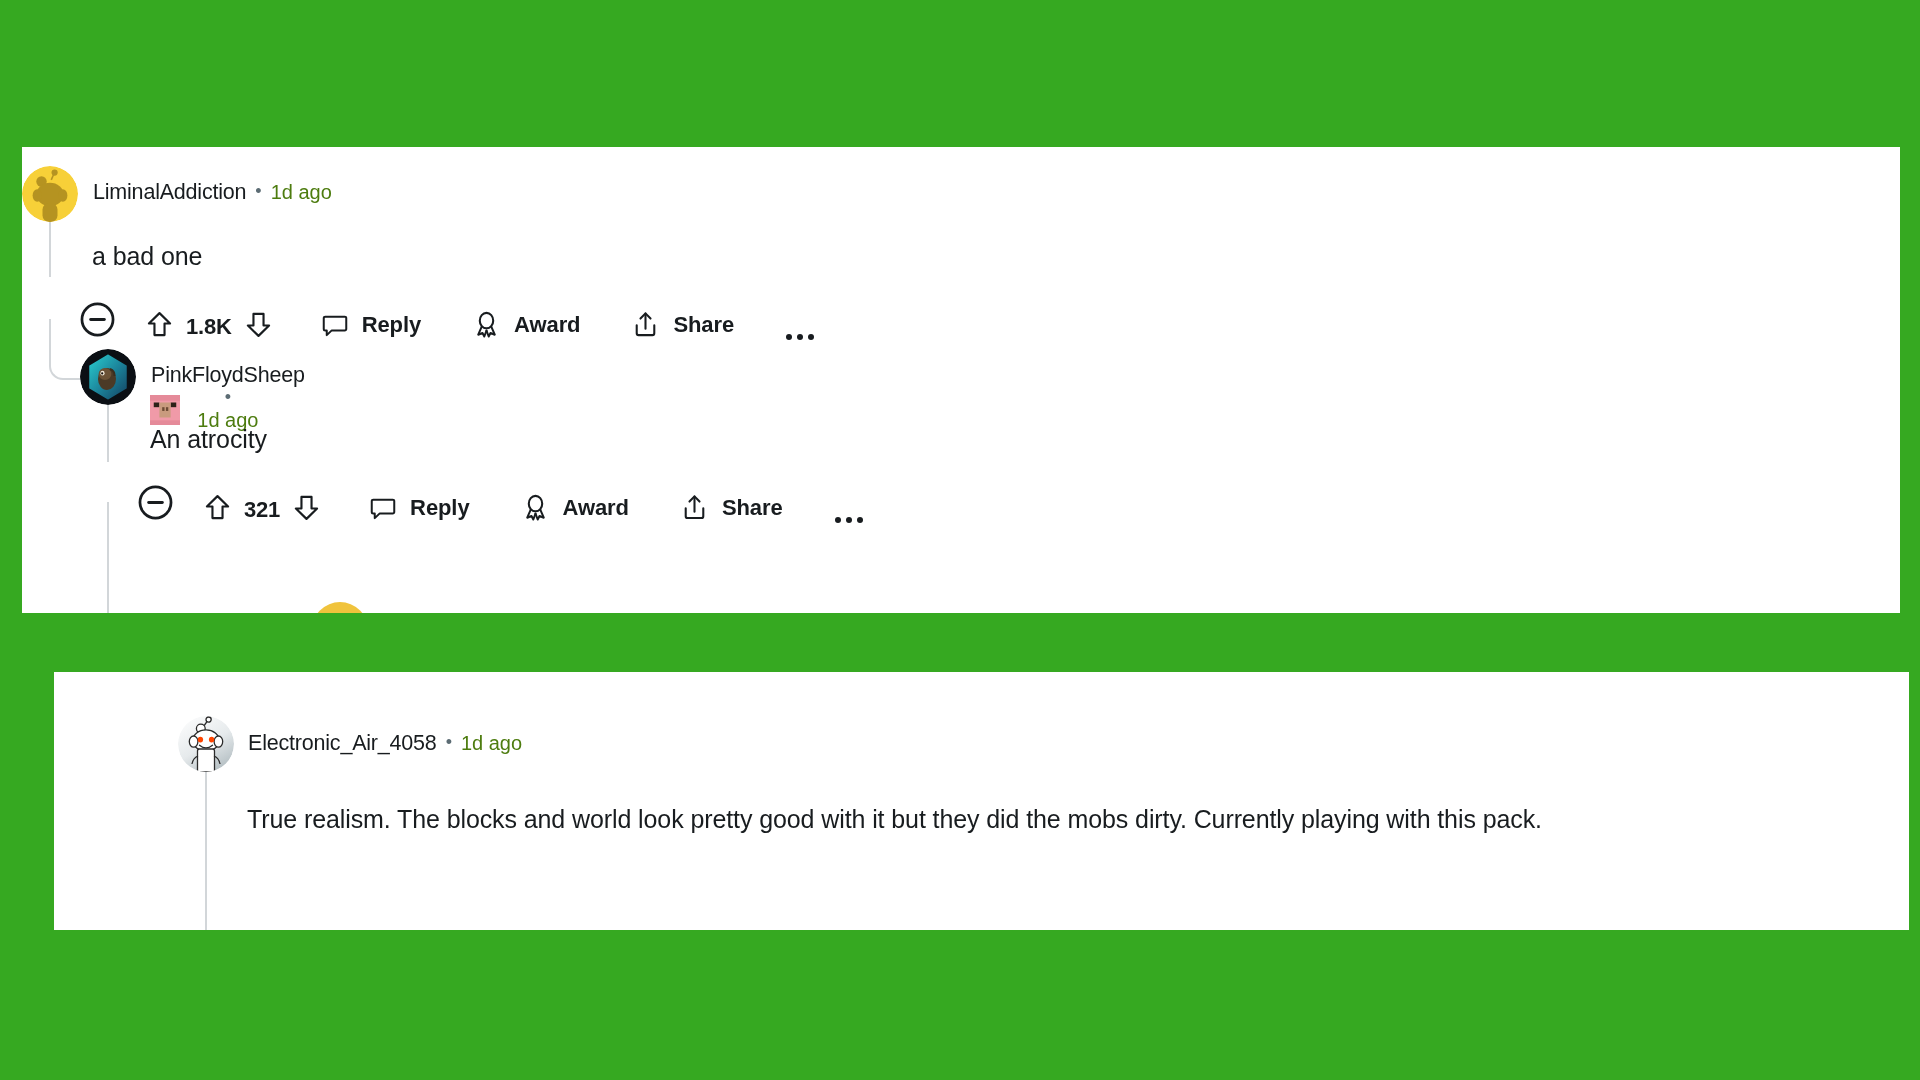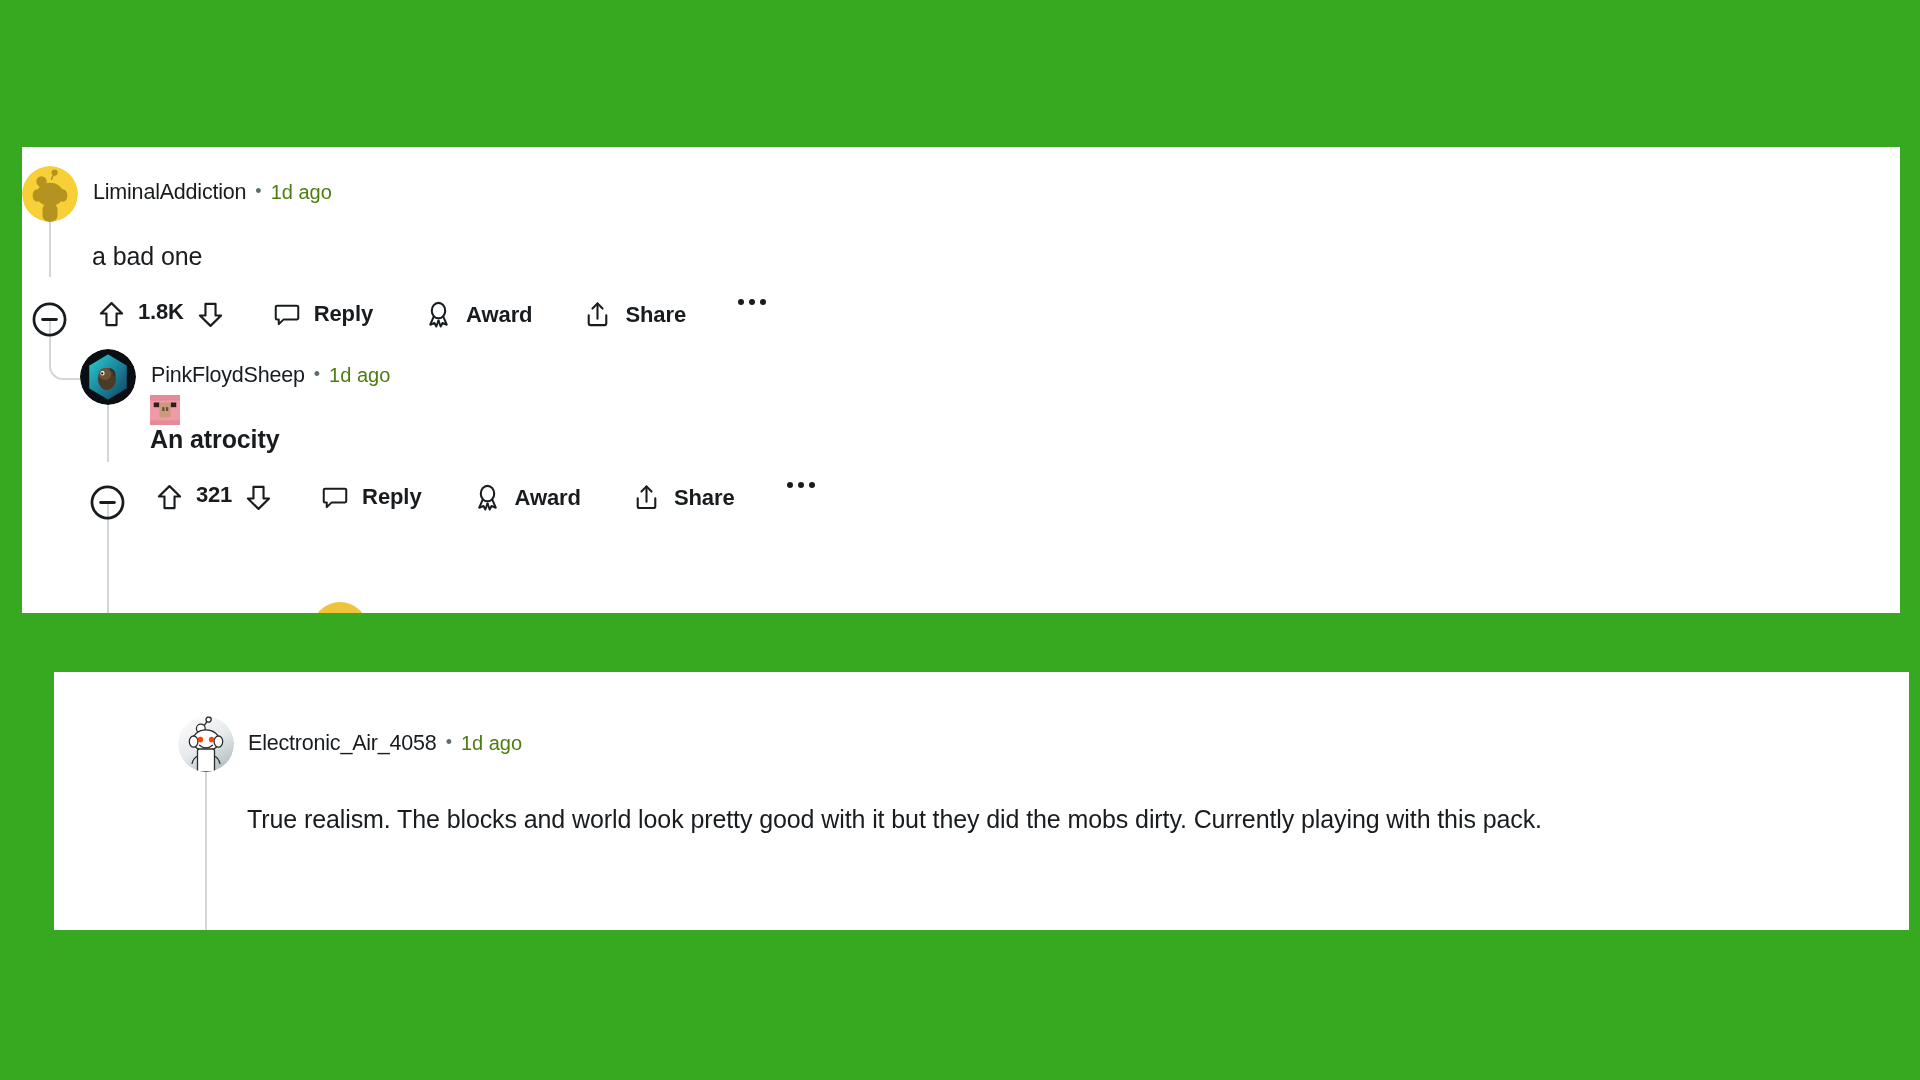--- a/index.html
+++ b/index.html
@@ -110,22 +110,23 @@
   .emoji-pig {
     position: absolute;
     width: 30px;
     height: 30px;
   }
 
   
   .actions {
     position: absolute;
     display: flex;
-    align-items: flex-start;
+    align-items: flex-end;
     white-space: nowrap;
+    padding-left: 48px;
   }
 
   .act {
     display: flex;
     align-items: center;
     color: #181c1f;
   }
 
   .act-label {
     font-size: 22px;
@@ -291,40 +292,40 @@
         <g>
           <ellipse cx="27" cy="30" rx="9" ry="11" fill="#4b3a26"></ellipse>
           <ellipse cx="25" cy="25" rx="6.4" ry="6" fill="#6b5236"></ellipse>
           <ellipse cx="22.5" cy="24.2" rx="2.1" ry="2.4" fill="#efe6d6"></ellipse>
           <circle cx="22.2" cy="24.4" r="1.1" fill="#15100b"></circle>
           <path d="M30 20 q5 2 4.5 7" stroke="#3b2e1e" stroke-width="2" fill="none"></path>
         </g>
       </svg>
     </div>
 
-    <div class="c-header" style="left:129px; top:216px;">
+    <div class="c-header" style="left:129px; top:216px;flex-direction:column;">
       <span class="username">PinkFloydSheep</span>
       <span class="meta-dot">•</span>
       <span class="timestamp">1d ago</span>
     </div>
 
     <div class="emoji-pig" style="left:128px; top:248px;">
       <svg viewBox="0 0 32 32">
         <rect x="0" y="0" width="32" height="32" fill="#f09aa8"></rect>
         <rect x="0" y="0" width="32" height="6" fill="#e58a99"></rect>
         <rect x="4" y="8" width="6" height="5" fill="#2c2118"></rect>
         <rect x="22" y="8" width="6" height="5" fill="#2c2118"></rect>
         <rect x="10" y="8" width="12" height="16" fill="#c99b7e"></rect>
         <rect x="13" y="13" width="2.5" height="4" fill="#6d4a34"></rect>
         <rect x="17" y="13" width="2.5" height="4" fill="#6d4a34"></rect>
         <rect x="0" y="27" width="32" height="5" fill="#e58a99"></rect>
       </svg>
     </div>
 
-    <div class="c-body" style="left:128px; top:275px; width:1640px;font-weight:bold;">An atrocity</div>
+    <div class="c-body" style="left:128px; top:275px; width:1640px;">An atrocity</div>
 
     <div class="actions" style="left:58px; top:335px;">
 
       <div class="act" style="margin-left:7px;">
         <svg class="ico" width="41" height="41" viewBox="0 0 24 24" fill="none">
           <circle cx="12" cy="12" r="9.1" stroke="#181c1f" stroke-width="1.6"></circle>
           <line x1="8" y1="12" x2="16" y2="12" stroke="#181c1f" stroke-width="1.7" stroke-linecap="round"></line>
         </svg>
       </div>
 

